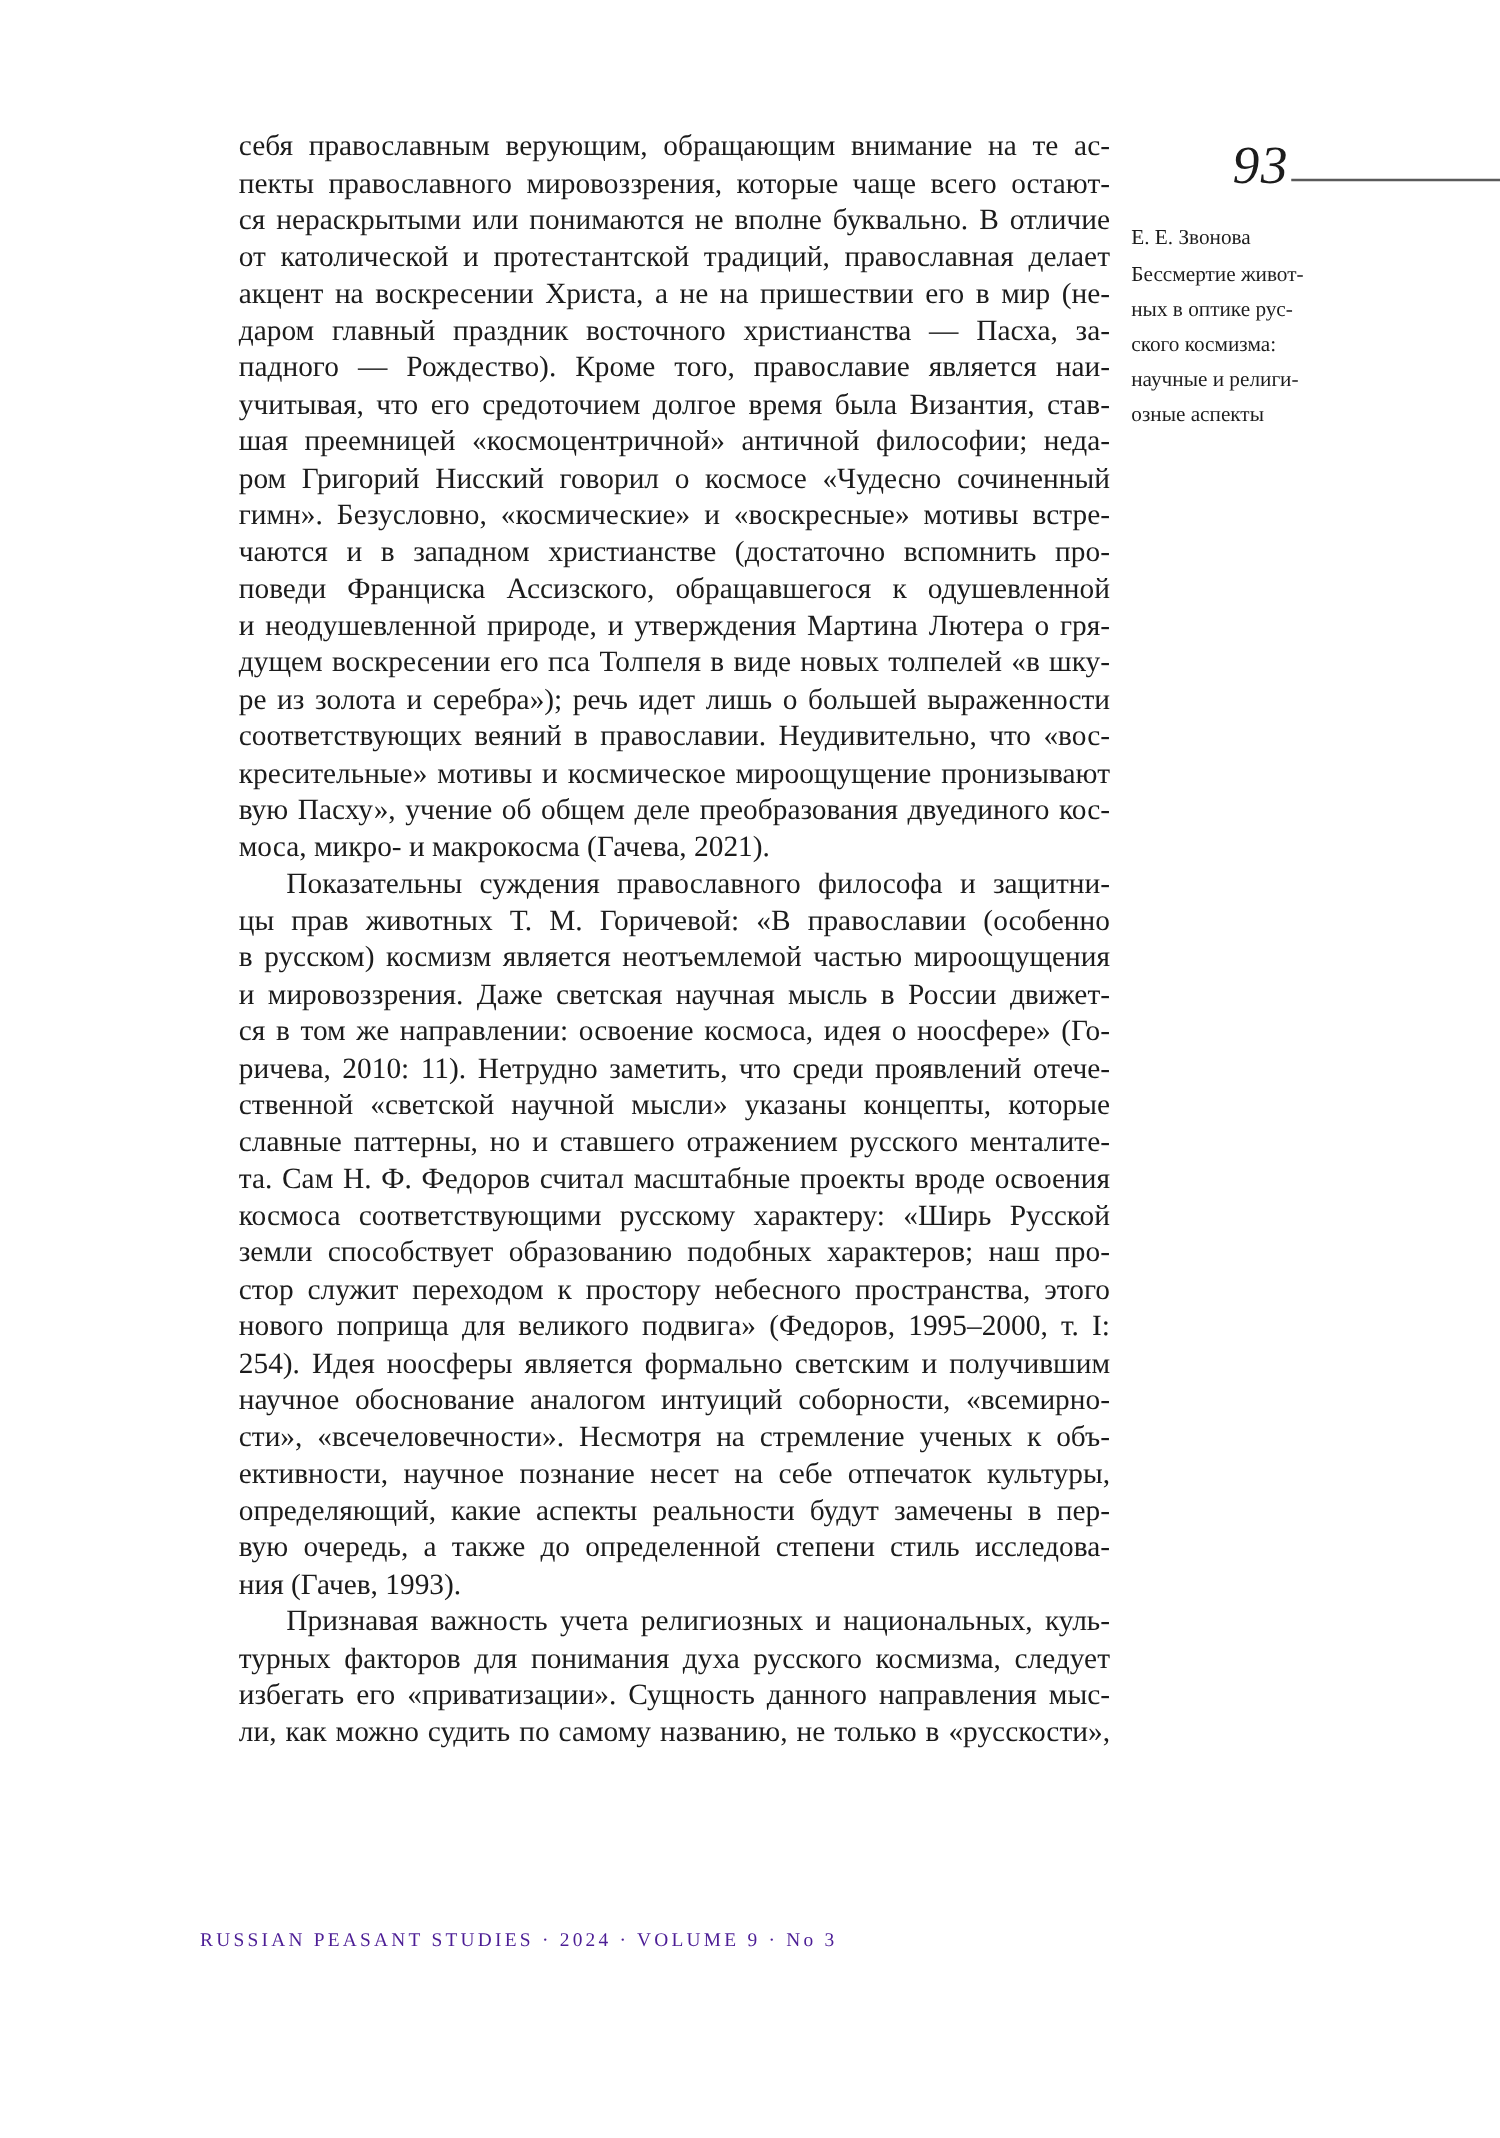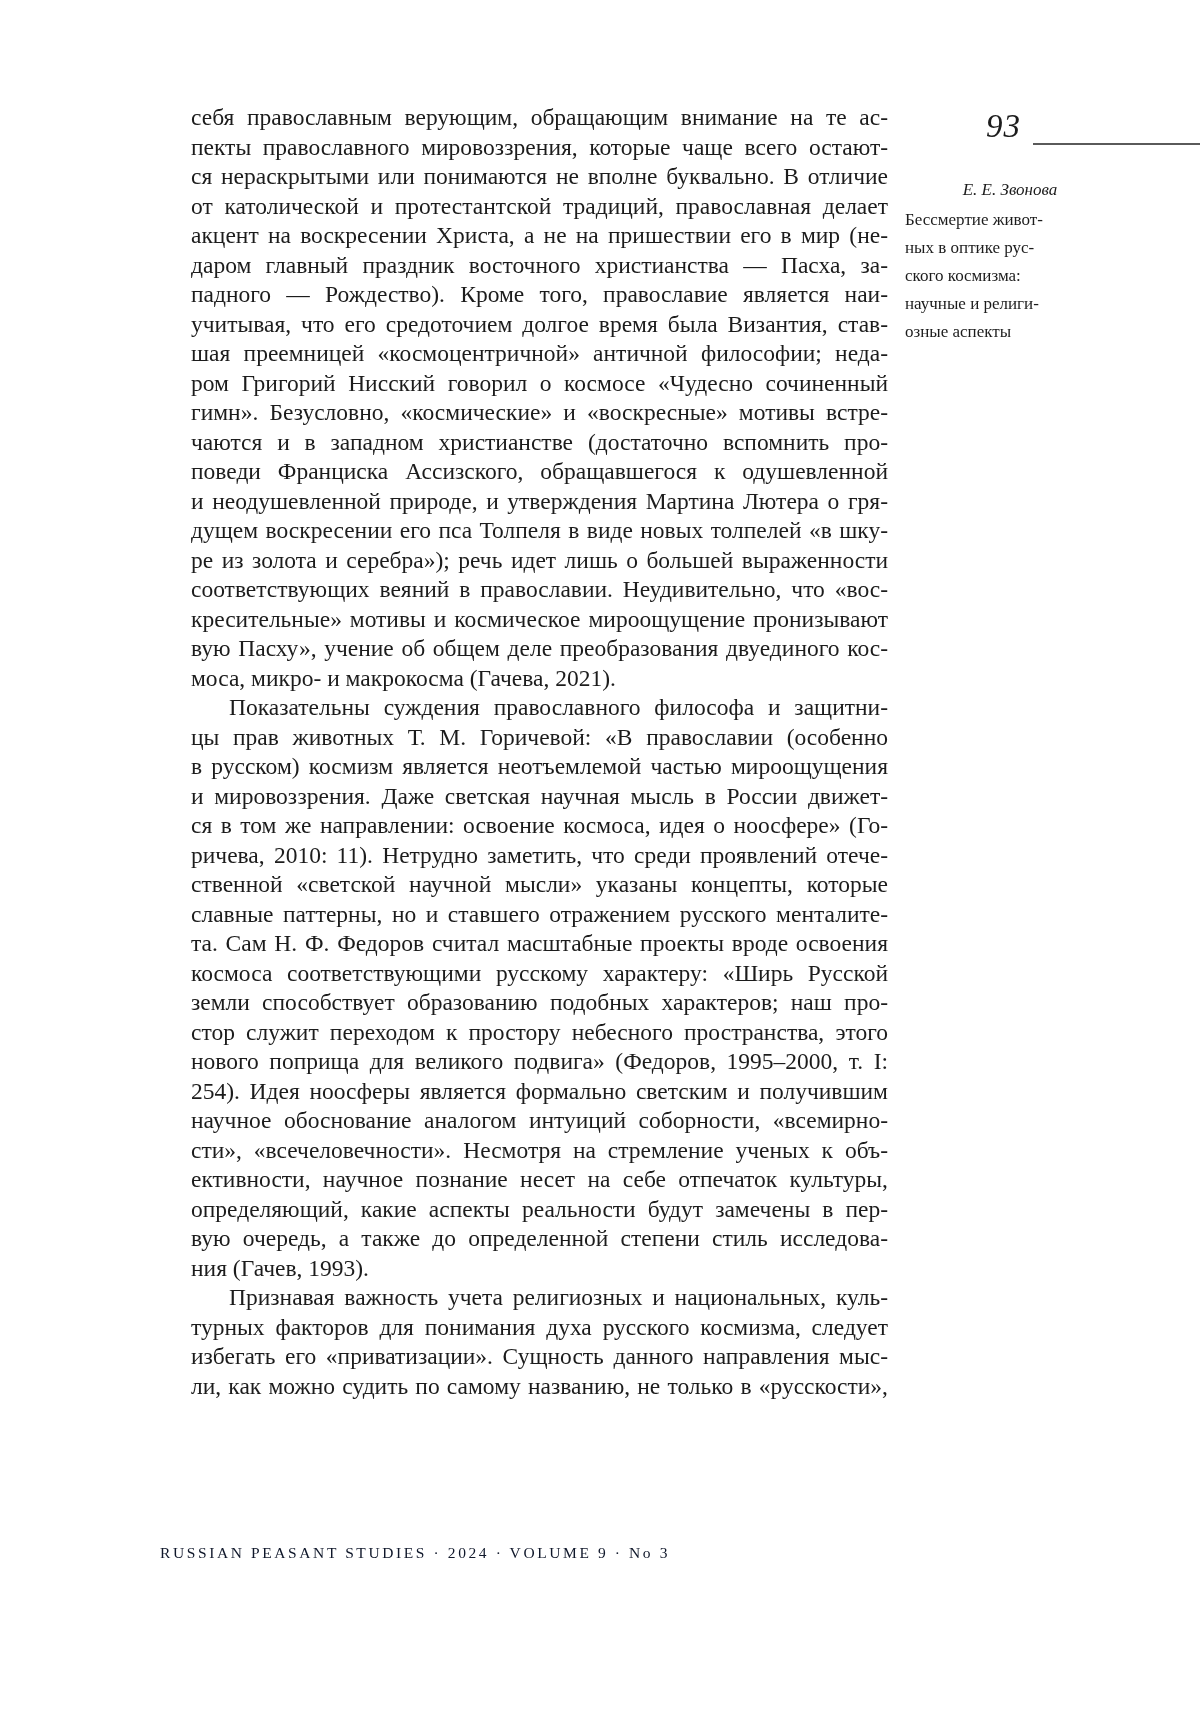--- a/index.html
+++ b/index.html
@@ -32,21 +32,21 @@
     text-align: left;
     text-align-last: left;
   }
   .line.indent {
     text-indent: 38px;
   }
   .page-number {
     position: absolute;
     left: 986px;
     top: 108px;
-    font-size: 33px;
+    font-size: 43px;
     font-style: italic;
     letter-spacing: 1px;
     color: #1c1c1c;
   }
   .header-rule {
     position: absolute;
     left: 1033px;
     top: 143px;
     width: 167px;
     height: 2px;
@@ -54,34 +54,32 @@
   }
   .author-block {
     position: absolute;
     left: 905px;
     top: 176px;
     width: 210px;
     font-size: 17px;
     line-height: 28px;
   }
   .author-name {
-    font-style: italic;
     margin-bottom: 2px;
-    text-align: center;
   }
   .article-title-line {
     font-style: normal;
   }
   .footer {
     position: absolute;
     left: 160px;
     top: 1544px;
     font-size: 15.5px;
     letter-spacing: 2.6px;
-    color: #0f172a;
+    color: #4c1d95;
     white-space: nowrap;
   }
 </style>
 </head>
 <body>
 
 <div class="page-number">93</div>
 
 <div class="header-rule"></div>
 

